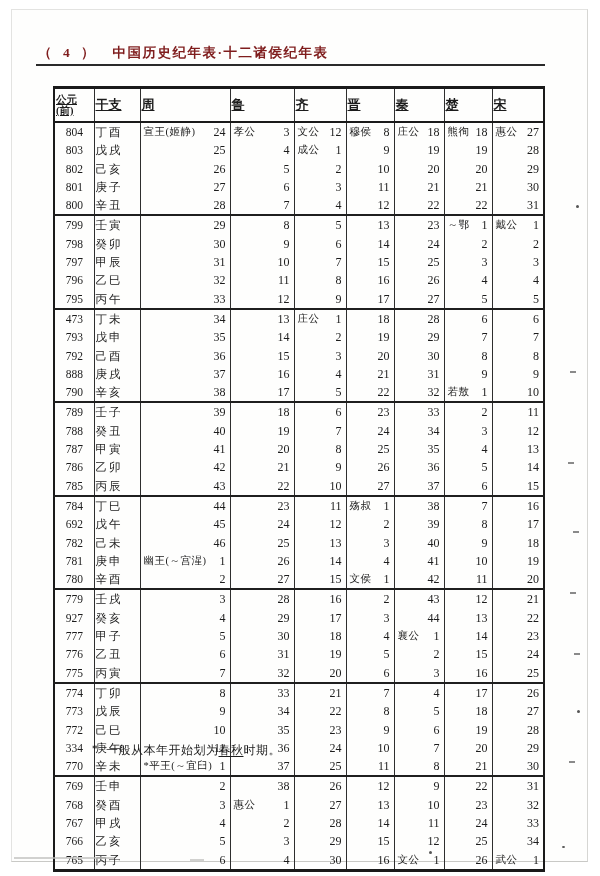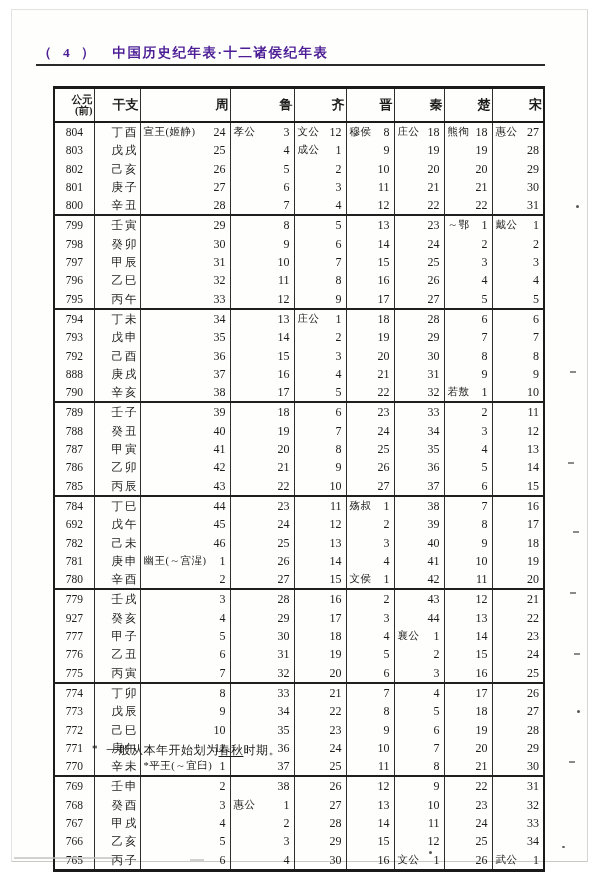--- a/index.html
+++ b/index.html
@@ -8,36 +8,36 @@
     font-family:"Liberation Serif","DejaVu Serif",serif;color:#1c1c1c;
     overflow:hidden;
   }
   .page-edge{
     position:absolute;left:11px;top:9px;width:575px;height:851px;
     border:1px solid #e3e3e1;border-bottom-color:#c9c9c6;border-right-color:#d6d6d3;
     background:#fefefd;pointer-events:none;
   }
   .page-header{
     position:absolute;left:38px;top:44px;font-size:13.5px;letter-spacing:1.5px;
-    white-space:nowrap;font-weight:bold;color:#4c1d95;
+    white-space:nowrap;font-weight:bold;color:#7f1d1d;
   }
   .page-header .pgnum{margin-right:14px;letter-spacing:4px;}
   .header-rule{position:absolute;left:36px;top:64px;width:509px;height:2px;background:#2a2a2a;}
   .tbl-wrap{position:absolute;left:53px;top:86px;}
   table{border-collapse:collapse;table-layout:fixed;background:transparent;}
   table{border:2px solid #1a1a1a;border-top-width:3px;border-bottom-width:3px;}
   th,td{border-left:1px solid #2e2e2e;overflow:hidden;white-space:nowrap;}
   thead tr{border-bottom:2px solid #1a1a1a;}
-  thead th{height:30px;font-size:13px;font-weight:bold;text-align:right;vertical-align:middle;}
+  thead th{height:30px;font-size:13px;font-weight:bold;text-align:left;vertical-align:middle;text-decoration:underline;}
   th.c-year{font-size:10.5px;line-height:11.5px;white-space:pre-line;font-weight:bold;}
   tbody{border-top:2px solid #1f1f1f;border-radius:23px;}
   tbody:first-of-type{border-top:none;}
   td{height:16.3px;line-height:16.3px;font-size:12px;vertical-align:middle;}
   td.c-year{text-align:center;font-size:11.5px;}
-  td.c-gz{text-align:right;font-size:11.5px;letter-spacing:2px;}
+  td.c-gz{text-align:left;font-size:11.5px;letter-spacing:2px;}
   td.c-ruler{text-align:right;padding:0 4px 0 3px;}
   td.c-ruler .nm{float:left;font-size:10.5px;letter-spacing:0.5px;}
   td.c-ruler .nu{font-size:12px;}
   .footnote{position:absolute;left:92px;top:742px;font-size:12px;letter-spacing:0.5px;}
   .footnote .fn-marker{font-weight:bold;margin-right:8px;font-size:11px;vertical-align:2px;}
   .footnote .u{text-decoration:underline;text-underline-offset:2px;}
   .speck{position:absolute;background:#555;border-radius:50%;}
   .dash{position:absolute;background:#8a8a8a;height:2px;}
   .smudge{position:absolute;background:#bdbdba;height:2px;opacity:.7;}
 </style>
@@ -188,21 +188,21 @@
             <td class="c-ruler"><span class="nm"></span><span class="nu">12</span></td>
             <td class="c-ruler"><span class="nm"></span><span class="nu">9</span></td>
             <td class="c-ruler"><span class="nm"></span><span class="nu">17</span></td>
             <td class="c-ruler"><span class="nm"></span><span class="nu">27</span></td>
             <td class="c-ruler"><span class="nm"></span><span class="nu">5</span></td>
             <td class="c-ruler"><span class="nm"></span><span class="nu">5</span></td>
           </tr>
         </tbody>
         <tbody>
           <tr>
-            <td class="c-year">794</td>
+            <td class="c-year">473</td>
             <td class="c-gz">丁未</td>
             <td class="c-ruler"><span class="nm"></span><span class="nu">34</span></td>
             <td class="c-ruler"><span class="nm"></span><span class="nu">13</span></td>
             <td class="c-ruler"><span class="nm">庄公</span><span class="nu">1</span></td>
             <td class="c-ruler"><span class="nm"></span><span class="nu">18</span></td>
             <td class="c-ruler"><span class="nm"></span><span class="nu">28</span></td>
             <td class="c-ruler"><span class="nm"></span><span class="nu">6</span></td>
             <td class="c-ruler"><span class="nm"></span><span class="nu">6</span></td>
           </tr>
           <tr>
@@ -449,21 +449,21 @@
             <td class="c-gz">己巳</td>
             <td class="c-ruler"><span class="nm"></span><span class="nu">10</span></td>
             <td class="c-ruler"><span class="nm"></span><span class="nu">35</span></td>
             <td class="c-ruler"><span class="nm"></span><span class="nu">23</span></td>
             <td class="c-ruler"><span class="nm"></span><span class="nu">9</span></td>
             <td class="c-ruler"><span class="nm"></span><span class="nu">6</span></td>
             <td class="c-ruler"><span class="nm"></span><span class="nu">19</span></td>
             <td class="c-ruler"><span class="nm"></span><span class="nu">28</span></td>
           </tr>
           <tr>
-            <td class="c-year">771</td>
+            <td class="c-year">334</td>
             <td class="c-gz">庚午</td>
             <td class="c-ruler"><span class="nm"></span><span class="nu">11</span></td>
             <td class="c-ruler"><span class="nm"></span><span class="nu">36</span></td>
             <td class="c-ruler"><span class="nm"></span><span class="nu">24</span></td>
             <td class="c-ruler"><span class="nm"></span><span class="nu">10</span></td>
             <td class="c-ruler"><span class="nm"></span><span class="nu">7</span></td>
             <td class="c-ruler"><span class="nm"></span><span class="nu">20</span></td>
             <td class="c-ruler"><span class="nm"></span><span class="nu">29</span></td>
           </tr>
           <tr>

